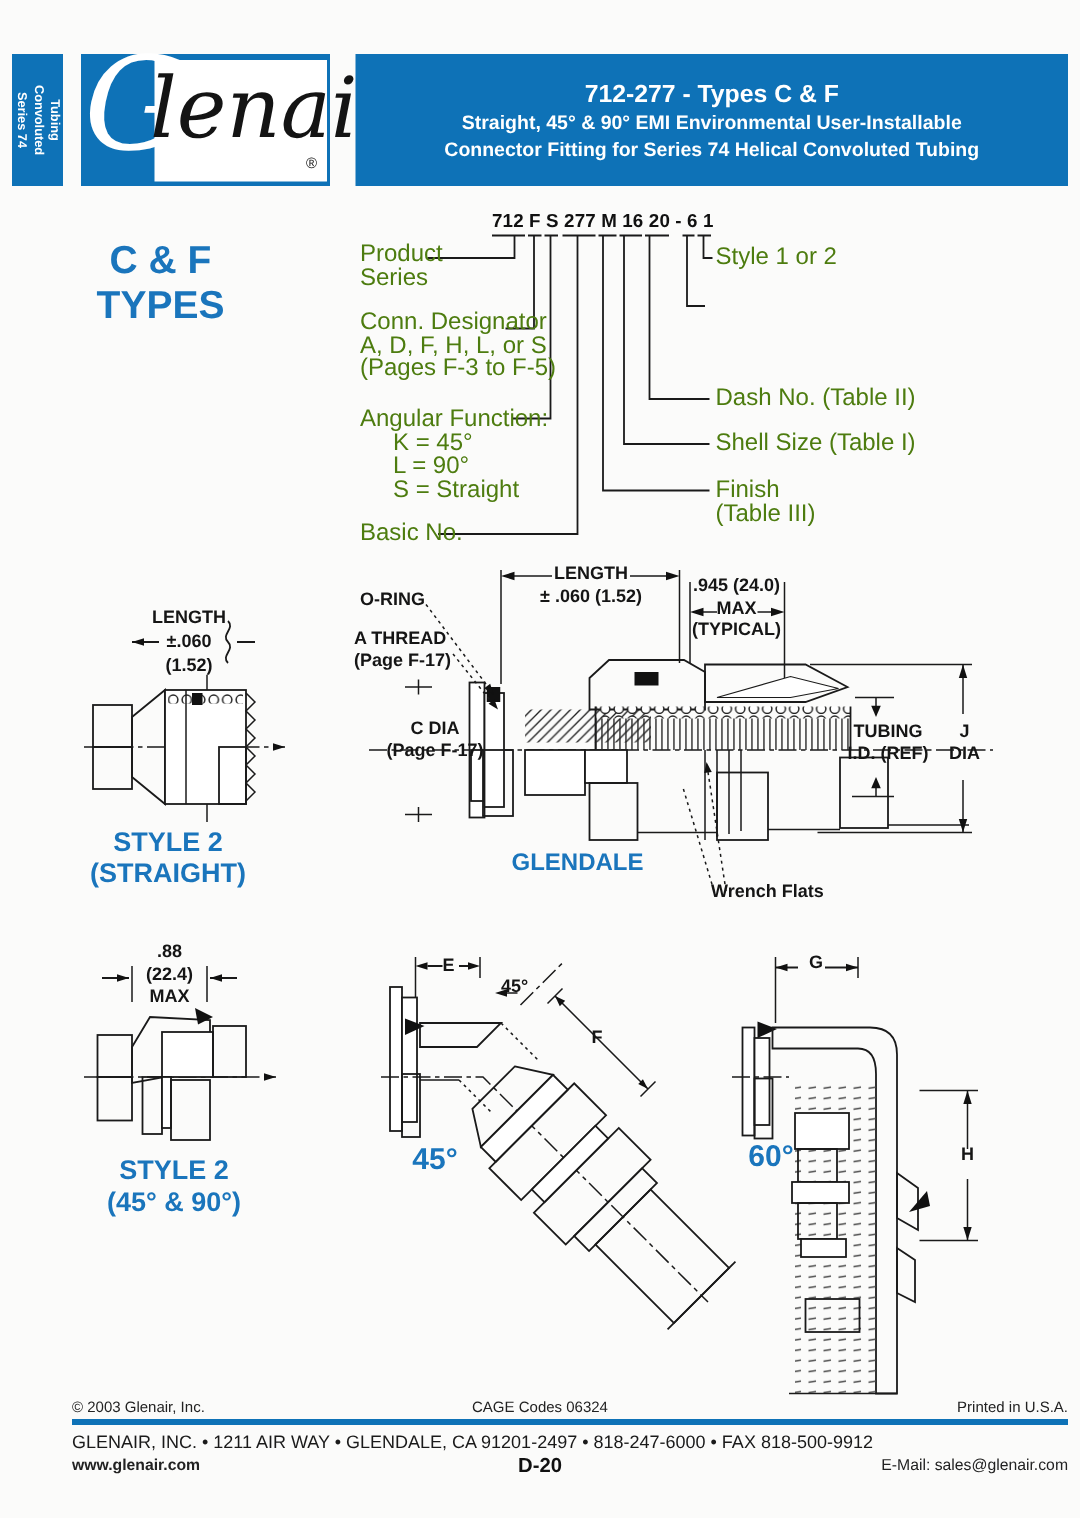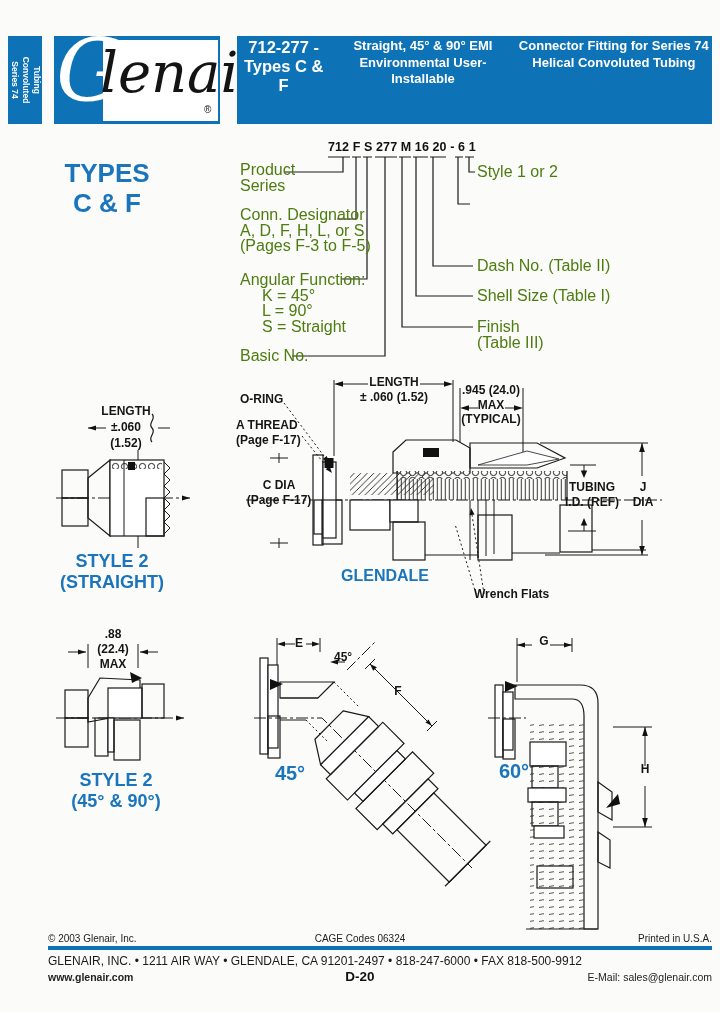--- a/index.html
+++ b/index.html
@@ -74,29 +74,29 @@
     </div>
   </div>
 
   <div class="abs blue" style="left:54px;top:36px;width:166px;height:88px">
     <div class="abs" style="left:49px;top:4px;width:115px;height:81px;background:#fff"></div>
     <div class="logo-g" style="left:2px;top:-9px">G</div>
     <div class="logo-rest" style="left:46px;top:9px">lenair</div>
     <div class="logo-reg" style="left:150px;top:68px">®</div>
   </div>
 
-  <div class="abs blue" style="left:237px;top:36px;width:475px;height:88px;display:flex;flex-direction:row;justify-content:center;gap:1px;padding-top:2px;box-sizing:border-box">
+  <div class="abs blue" style="left:237px;top:36px;width:475px;height:88px;display:flex;flex-direction:column;justify-content:center;gap:1px;padding-top:2px;box-sizing:border-box">
     <div class="banner-title">712-277 - Types C &amp; F</div>
     <div class="banner-sub">Straight, 45° &amp; 90° EMI Environmental User-Installable</div>
     <div class="banner-sub">Connector Fitting for Series 74 Helical Convoluted Tubing</div>
   </div>
 
   <div class="abs types" style="left:42px;top:158px;width:130px">
+    <div>C &amp; F</div>
     <div>TYPES</div>
-    <div>C &amp; F</div>
   </div>
 
   <div class="abs code" style="left:328px;top:140px">712 F S 277 M 16 20 - 6 1</div>
 
   <svg class="draw" style="left:230px;top:130px" width="250" height="240" viewBox="0 0 250 240">
     <path class="ln" stroke-width="1.5" d="M98,27 H120 M122,27 H131 M133,27 H142 M145,27 H167 M169,27 H181 M183,27 H198 M200,27 H216 M225,27 H233 M235,27 H244"></path>
     <path class="ln" stroke-width="1.4" d="M113,27 V42 H55"></path>
     <path class="ln" stroke-width="1.4" d="M126,27 V89 H107"></path>
     <path class="ln" stroke-width="1.4" d="M137,27 V149 H112"></path>
     <path class="ln" stroke-width="1.4" d="M155,27 V226 H62"></path>
@@ -213,21 +213,21 @@
   <div class="dimlbl dimb" style="left:453px;top:383px;width:76px">
     <div>.945 (24.0)</div>
     <div>MAX</div>
     <div>(TYPICAL)</div>
   </div>
   <div class="dimlbl dimb" style="left:240px;top:392px">O-RING</div>
   <div class="dimlbl dimb" style="left:236px;top:418px;text-align:left">
     <div>A THREAD</div>
     <div>(Page F-17)</div>
   </div>
-  <div class="dimlbl dimb" style="left:244px;top:478px;width:70px">
+  <div class="dimlbl dimb" style="left:255px;top:478px;width:70px">
     <div>C DIA</div>
     <div>(Page F-17)</div>
   </div>
   <div class="dimlbl dimb" style="left:560px;top:480px;width:64px">
     <div>TUBING</div>
     <div>I.D. (REF)</div>
   </div>
   <div class="dimlbl dimb" style="left:629px;top:480px;width:28px">
     <div>J</div>
     <div>DIA</div>

